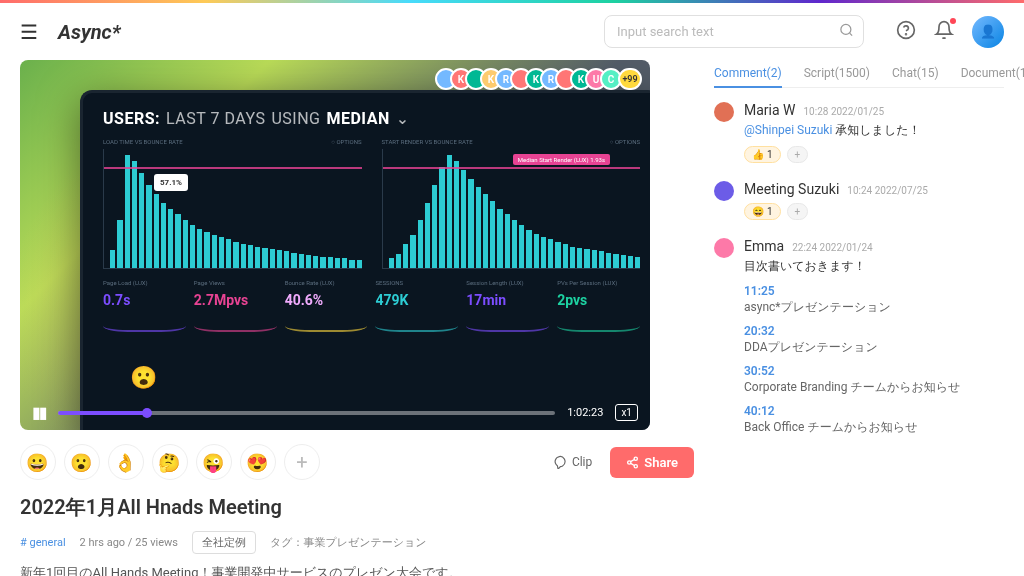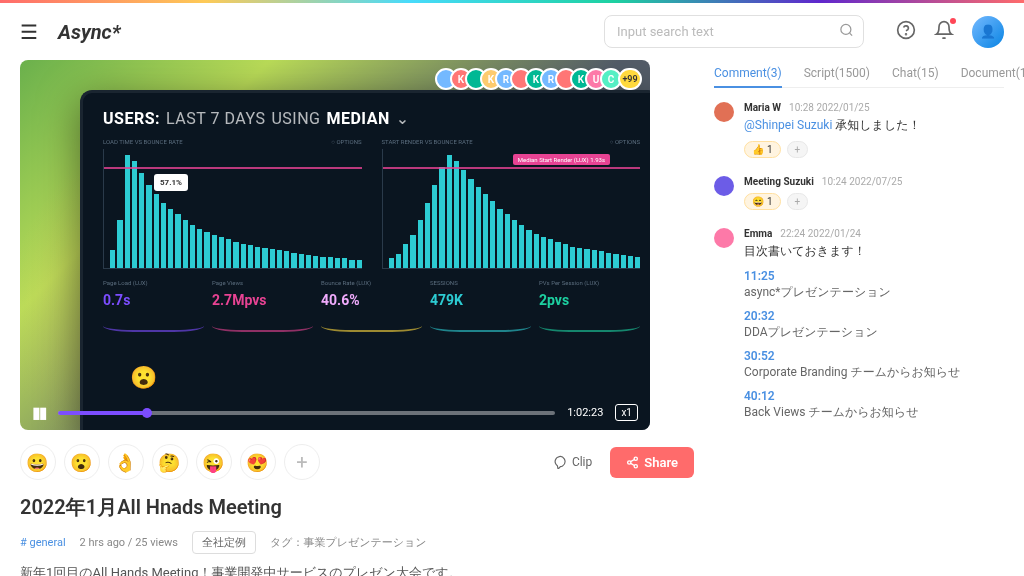--- a/index.html
+++ b/index.html
@@ -60,21 +60,21 @@
 .badge{border:1px solid #ddd;padding:3px 9px;border-radius:4px;font-size:11px;color:#666}
 .desc{font-size:13px;color:#555}
 .right{width:290px}
 .tabs{display:flex;gap:22px;border-bottom:1px solid #eee;font-size:12px;margin-bottom:14px}
 .tab{padding:6px 0;color:#999;cursor:pointer;white-space:nowrap}
 .tab.active{color:#4a90e2;border-bottom:2px solid #4a90e2;margin-bottom:-1px}
 .comment{display:flex;gap:10px;margin-bottom:18px;font-size:12px}
 .c-avatar{width:20px;height:20px;border-radius:50%;flex-shrink:0}
 .c-body{flex:1}
 .c-head{display:flex;gap:8px;align-items:baseline;margin-bottom:3px}
-.c-name{font-weight:700;font-size:10px}
+.c-name{font-weight:400;font-size:14px}
 .c-time{font-size:10px;color:#aaa}
 .c-text{font-size:12px;line-height:1.6}
 .mention{color:#4a90e2}
 .link{color:#4a90e2}
 .reacts{display:flex;gap:6px;margin-top:6px}
 .react-pill{display:flex;align-items:center;gap:3px;background:#fff4e0;border:1px solid #ffe0a0;padding:2px 7px;border-radius:11px;font-size:10px;cursor:pointer}
 .react-pill.add{background:#f5f5f5;border-color:#e8e8e8;color:#aaa}
 .tstamp{color:#4a90e2;font-weight:600;margin-top:8px;font-size:12px}
 .tdesc{color:#666;font-size:12px;margin-top:1px}
 </style>
@@ -236,20 +236,25 @@
               <div class="metric-label">Bounce Rate (LUX)</div>
               <div class="metric-val" style="color:#f0abfc">40.6%</div>
               <div class="sparkline" style="border-color:#ffd93d"></div>
             </div>
             <div class="metric">
               <div class="metric-label">SESSIONS</div>
               <div class="metric-val" style="color:#2dccd3">479K</div>
               <div class="sparkline" style="border-color:#2dccd3"></div>
             </div>
             <div class="metric">
+              <div class="metric-label">Session Length (LUX)</div>
+              <div class="metric-val" style="color:#7c4dff">17min</div>
+              <div class="sparkline" style="border-color:#7c4dff"></div>
+            </div>
+            <div class="metric">
               <div class="metric-label">PVs Per Session (LUX)</div>
               <div class="metric-val" style="color:#1dd1a1">2pvs</div>
               <div class="sparkline" style="border-color:#1dd1a1"></div>
             </div>
           </div>
       </div>
 
       <div class="viewers" id="viewers">
           <div class="viewer" style="background:#74b9ff"></div>
           <div class="viewer" style="background:#ff7675">K</div>
@@ -308,21 +313,21 @@
       <span class="hashtag"># general</span>
       <span>2 hrs ago / 25 views</span>
       <span class="badge">全社定例</span>
       <span><span>タグ：</span><span>事業プレゼンテーション</span></span>
     </div>
     <div class="desc">新年1回目のAll Hands Meeting！事業開発中サービスのプレゼン大会です。</div>
   </div>
 
   <div class="right">
     <div class="tabs">
-      <div class="tab active">Comment(3)</div>
+      <div class="tab active">Comment(2)</div>
       <div class="tab">Script(1500)</div>
       <div class="tab">Chat(15)</div>
       <div class="tab">Document(1)</div>
     </div>
     <div id="comments-list">
         <div class="comment">
     <div class="c-avatar" style="background:#e17055"></div>
     <div class="c-body">
       <div class="c-head">
               <span class="c-name">Maria W</span>
@@ -356,18 +361,18 @@
               <span class="c-time">22:24 2022/01/24</span>
             </div>
     <div class="c-text">目次書いておきます！</div>
     <div class="tstamp">11:25</div>
             <div class="tdesc">async*プレゼンテーション</div>
             <div class="tstamp">20:32</div>
             <div class="tdesc">DDAプレゼンテーション</div>
             <div class="tstamp">30:52</div>
             <div class="tdesc">Corporate Branding チームからお知らせ</div>
             <div class="tstamp">40:12</div>
-            <div class="tdesc">Back Views チームからお知らせ</div>
+            <div class="tdesc">Back Office チームからお知らせ</div>
   </div>
         </div>
       </div>
   </div>
 </div>
 
 </body></html>

